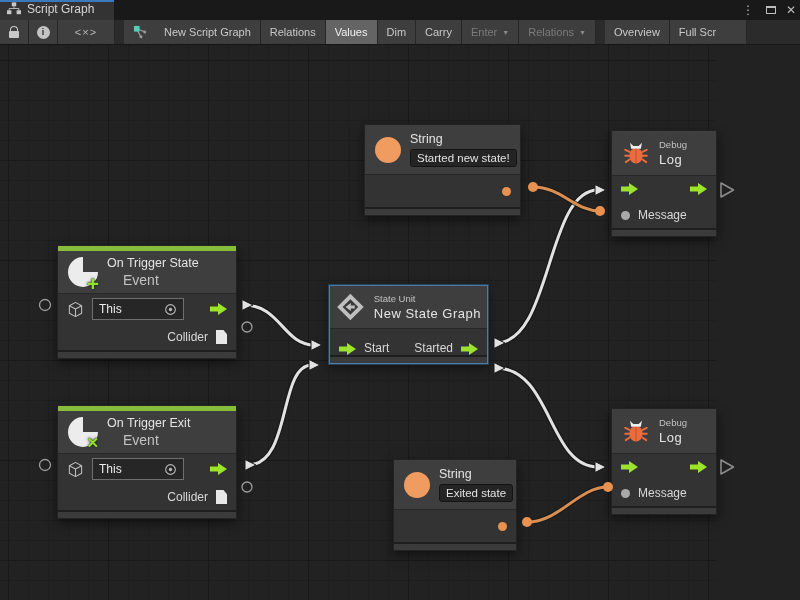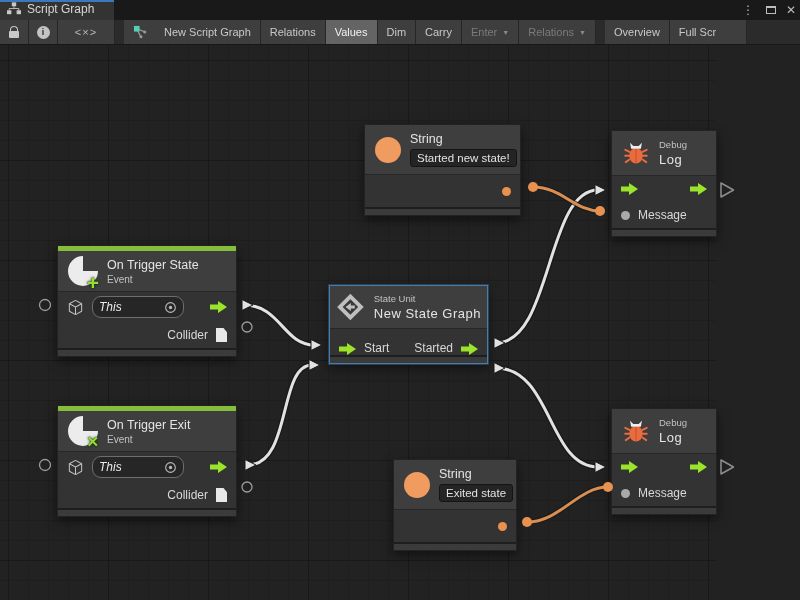--- a/index.html
+++ b/index.html
@@ -54,31 +54,31 @@
   .node { position:absolute; z-index:2; background:#373737; border:1px solid #232323;
     box-shadow:0 4px 10px rgba(0,0,0,.5); color:#DCDCDC; }
   .node.selected { border:1px solid #4B7BA8; box-shadow:0 0 0 1px #29425c, 0 4px 10px rgba(0,0,0,.5); }
   .evt-bar { height:5px; background:#86BE3C; }
   .nhead { display:flex; align-items:center; gap:9px; padding:7px 10px; background:#3E3E3E; }
   .nbody { background:#333; border-top:1px solid #272727; }
   .prow { display:flex; align-items:center; padding:0 9px; gap:8px; }
   .ngap { height:2px; background:#1e1e1e; }
   .nfoot { height:6px; background:#3B3B3B; }
   .ntitle { font-size:12.5px; color:#E4E4E4; white-space:nowrap; }
-  .nsub  { font-size:10px; color:#C2C2C2; margin-top:2px; }
+  .nsub  { font-size:14px; color:#C2C2C2; margin-top:2px;margin-left:16px; }
   .nkind { font-size:9.5px; color:#C2C2C2; margin-bottom:2px; }
   .nbig  { font-size:13px; color:#E4E4E4; white-space:nowrap; letter-spacing:.5px; }
   .plabel { font-size:12px; color:#D8D8D8; white-space:nowrap; }
   .spacer { flex:1; }
 
   .ocircle { width:26px; height:26px; border-radius:50%; background:#F09B5F; flex:0 0 auto; }
   .strfield { background:#242424; border:1px solid #141414; border-radius:3px; color:#E2E2E2;
     font-size:11.5px; padding:2px 6px; margin-top:3px; white-space:nowrap; }
   .objfield { display:flex; align-items:center; background:#262626; border:1px solid #6E6E6E;
-    border-radius:9px; height:22px; width:92px; padding:0 6px; font-size:12px; color:#EAEAEA;font-style:italic; }
+    border-radius:0; height:22px; width:92px; padding:0 6px; font-size:12px; color:#EAEAEA; }
   .event-circle { position:relative; width:30px; height:30px; border-radius:50%; flex:0 0 auto;
     background:conic-gradient(transparent 0 90deg, #ECECEC 90deg 360deg); }
   .evt-glyph { position:absolute; right:-1px; bottom:-7px; color:#8FE12B; font-weight:bold;
     font-size:21px; text-shadow:0 0 3px #1c1c1c, 0 0 1px #1c1c1c; line-height:1; }
   .evt-glyph.ex { font-size:15px; bottom:-3px; }
   .gdot { width:9px; height:9px; border-radius:50%; background:#A9A9A9; flex:0 0 auto; }
   .odot { width:9px; height:9px; border-radius:50%; background:#E9914E; flex:0 0 auto; }
   .fileicon { width:11px; height:14px; background:#E8E8E8; flex:0 0 auto;
     clip-path:polygon(0 0, 68% 0, 100% 30%, 100% 100%, 0 100%); }
   .flow { flex:0 0 auto; display:block; }

